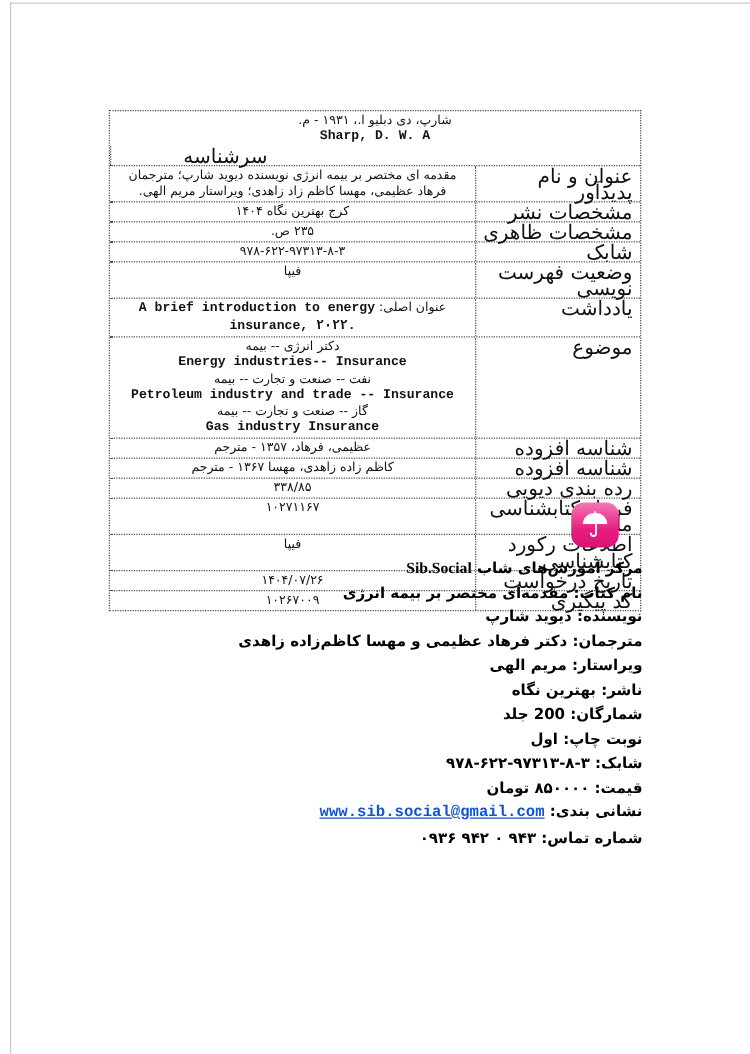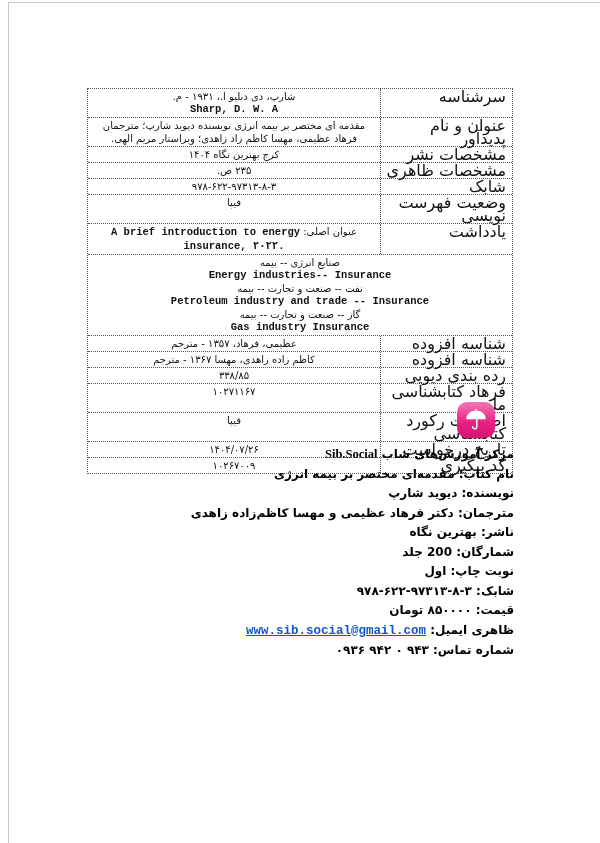--- a/index.html
+++ b/index.html
@@ -25,21 +25,21 @@
     flex:1;direction:rtl;text-align:center;
     padding:1px 3px;font-size:10px;line-height:13px;
   }
   .cip .lab{
     width:132px;box-sizing:border-box;border-left:1px dotted #555;
     direction:rtl;text-align:right;padding:1px 6px 1px 2px;
     font-size:16px;line-height:13px;
   }
   .latin{font-family:Liberation Mono, monospace;font-weight:600;font-size:10.5px;}
   .ltrnum{direction:ltr;unicode-bidi:isolate;}
-  .h2{min-height:27px;}
+  .h2{min-height:27px;flex-direction:column;}
   
   .logo{
     position:absolute;left:457px;top:402px;width:38px;height:36px;
     border-radius:10px;
     background:linear-gradient(180deg,#f478b4 0%,#e81e82 60%,#d41572 100%);
     display:flex;align-items:center;justify-content:center;
   }
   
   .pub{
     position:absolute;top:445px;right:86px;
@@ -108,27 +108,28 @@
   <div class="row">
     <div class="val">
       <span>عنوان اصلی:</span>
       <span class="latin ltrnum">A brief introduction to energy insurance, ۲۰۲۲.</span>
     </div>
     <div class="lab">یادداشت</div>
   </div>
 
   <div class="row">
     <div class="val">
-      <div>صنایع انرژی -- بیمه</div>
+      <div>دکتر انرژی -- بیمه</div>
       <div class="latin">Energy industries-- Insurance</div>
       <div>نفت -- صنعت و تجارت -- بیمه</div>
       <div class="latin">Petroleum industry and trade -- Insurance</div>
       <div>گاز -- صنعت و تجارت -- بیمه</div>
       <div class="latin">Gas industry Insurance</div>
     </div>
+    <div class="lab">موضوع</div>
   </div>
 
   <div class="row">
     <div class="val">
       <div>عظیمی، فرهاد، ۱۳۵۷ - مترجم</div>
     </div>
     <div class="lab">شناسه افزوده</div>
   </div>
 
   <div class="row">
@@ -185,29 +186,30 @@
 </div>
 
 <div class="pub">
   <div class="pline">
     <span>مرکز آموزش‌های شاب </span>
     <span class="latin2">Sib.Social</span>
   </div>
   <div class="pline">نام کتاب: مقدمه‌ای مختصر بر بیمه انرژی</div>
   <div class="pline">نویسنده: دیوید شارپ</div>
   <div class="pline">مترجمان: دکتر فرهاد عظیمی و مهسا کاظم‌زاده زاهدی</div>
+  <div class="pline">ویراستار: مریم الهی</div>
   <div class="pline">ناشر: بهترین نگاه</div>
   <div class="pline">شمارگان: 200 جلد</div>
   <div class="pline">نوبت چاپ: اول</div>
   <div class="pline">
     <span>شابک: </span>
     <span class="num">۹۷۸-۶۲۲-۹۷۳۱۳-۸-۳</span>
   </div>
   <div class="pline">قیمت: ۸۵۰۰۰۰ تومان</div>
   <div class="pline">
-    <span>ظاهری ایمیل: </span>
+    <span>نشانی بندی: </span>
     <span class="email">www.sib.social@gmail.com</span>
   </div>
   <div class="pline">
     <span>شماره تماس: </span>
     <span class="num">۰۹۳۶ ۹۴۲ ۰ ۹۴۳</span>
   </div>
 </div>
 
 </body></html>

